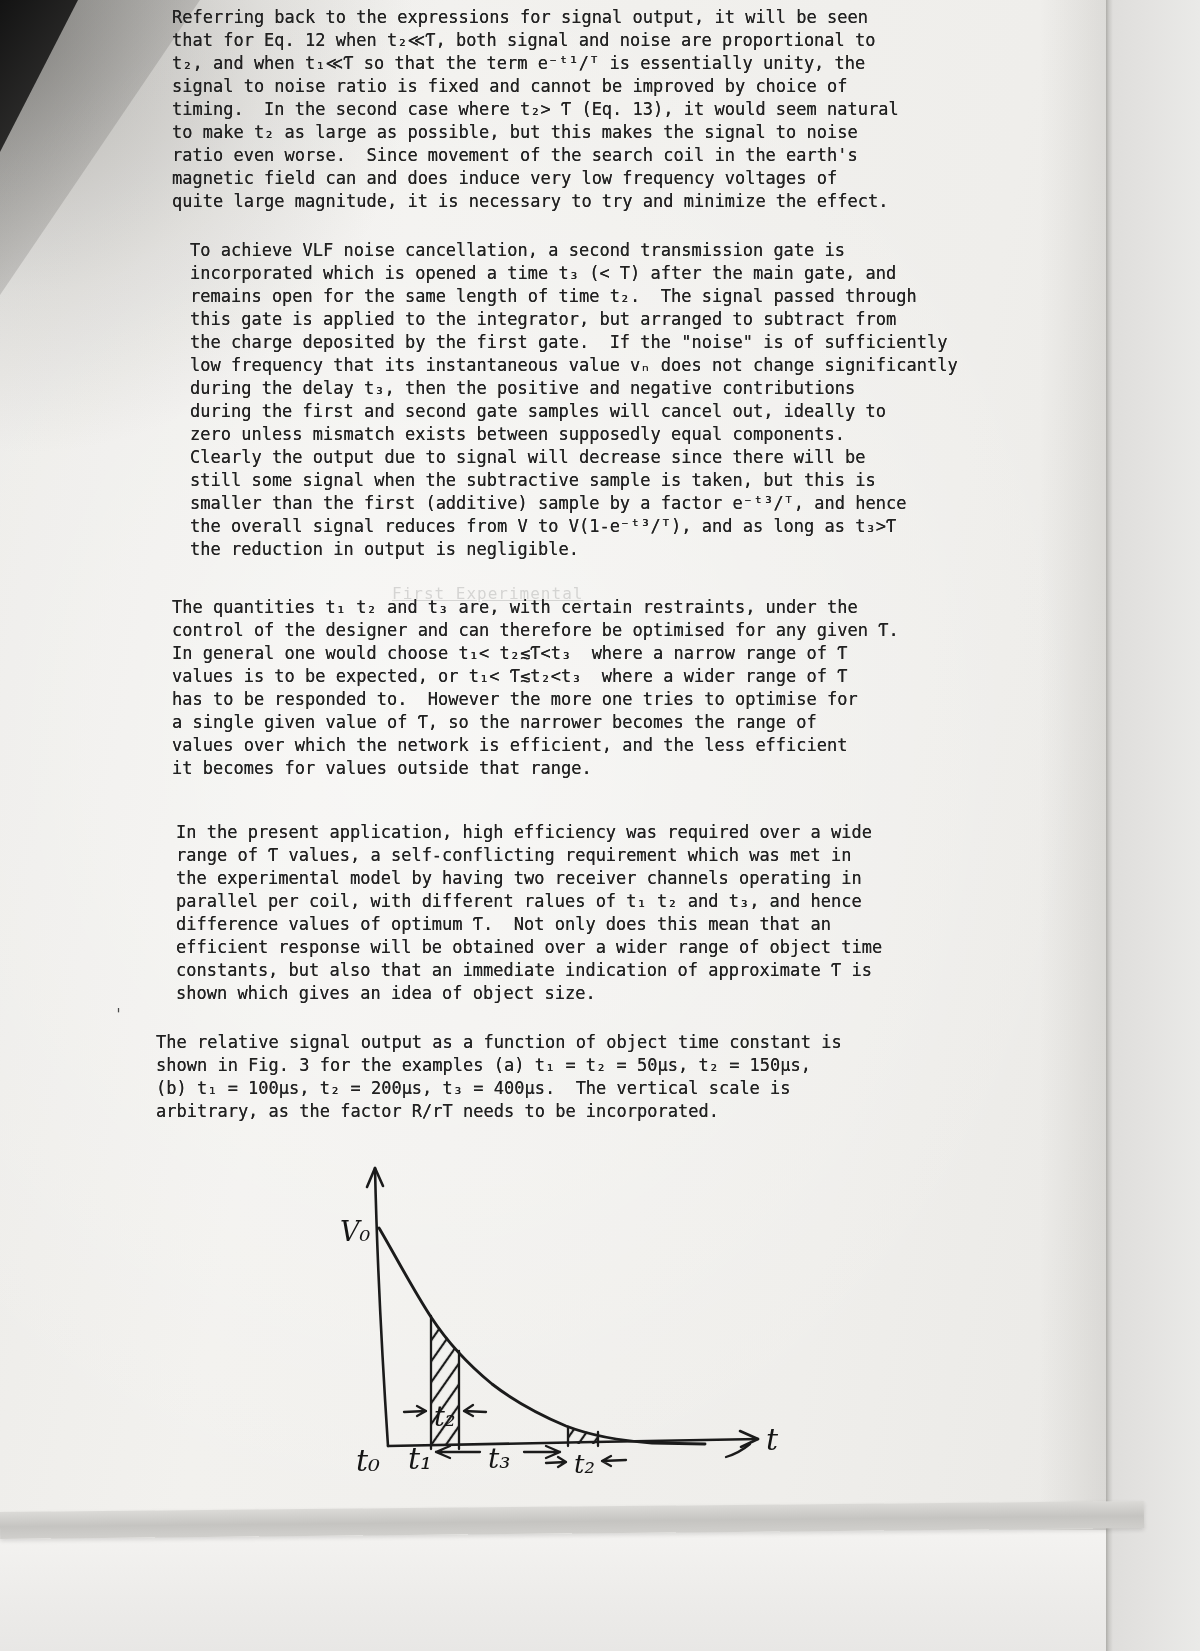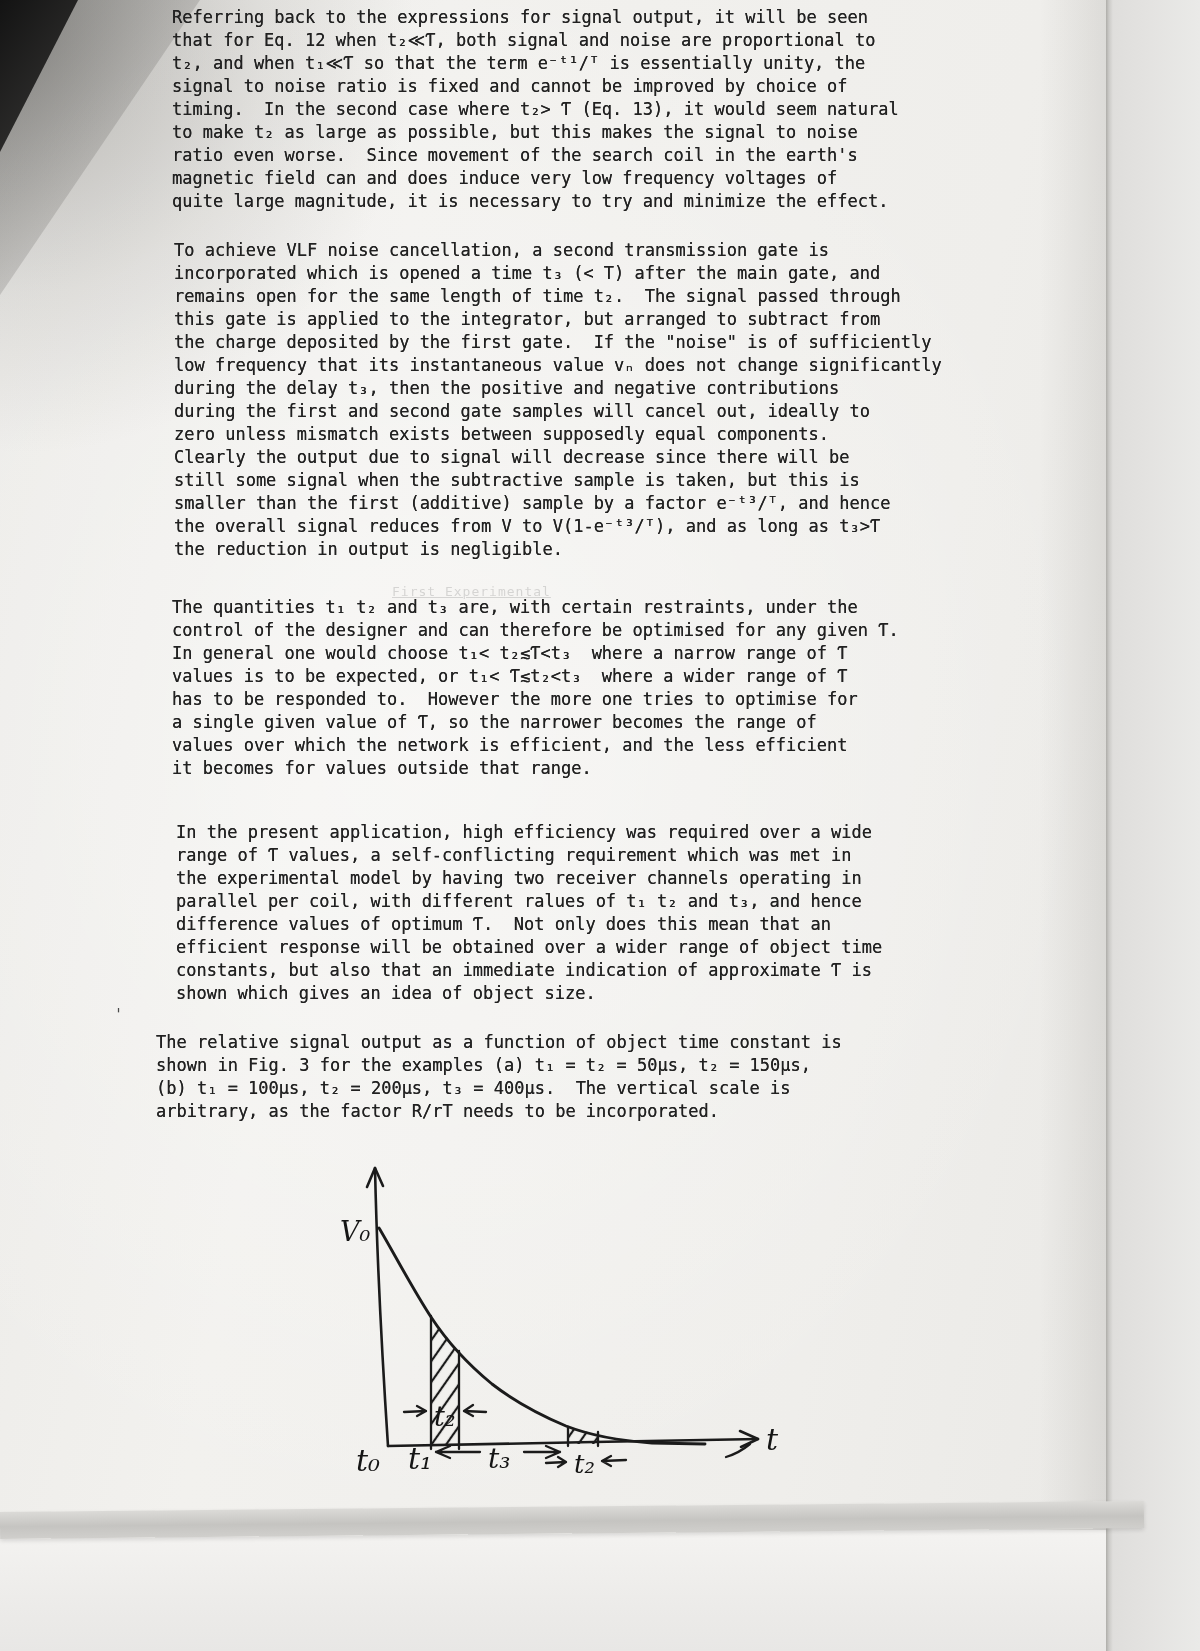--- a/index.html
+++ b/index.html
@@ -30,21 +30,21 @@
     background:linear-gradient(to bottom,#dbdad7,#c5c4c1 55%,#d0cfcc);
     box-shadow:0 2px 4px rgba(0,0,0,0.12);}
   
   .para{
     position:absolute;white-space:pre;color:#212121;
     font-size:17px;line-height:23px;
     text-shadow:0 0 0.6px rgba(25,25,25,0.85);
   }
   .ghost{
     position:absolute;left:392px;top:584px;white-space:pre;
-    font-size:13px;letter-spacing:1px;color:rgba(80,80,78,0.20);
+    font-size:16px;letter-spacing:1px;color:rgba(80,80,78,0.20);
     text-decoration:underline;filter:blur(0.5px);
   }
   .margin-mark{position:absolute;left:114px;top:1006px;font-size:15px;color:#4a4a4a;}
   
   .fig{position:absolute;left:320px;top:1140px;}
   .fig-stroke{fill:none;stroke:#1b1b1b;stroke-width:2.6;stroke-linecap:round;stroke-linejoin:round;}
   .fig-curve{fill:none;stroke:#1b1b1b;stroke-width:2.9;stroke-linecap:round;}
   .fig-thin{fill:none;stroke:#1b1b1b;stroke-width:2.3;stroke-linecap:round;}
   .fig-label{font-family:"DejaVu Serif","DejaVu Sans",serif;font-style:italic;fill:#151515;}
 </style>
@@ -66,21 +66,21 @@
 
   <div class="para" style="left:172px;top:6px">Referring back to the expressions for signal output, it will be seen
 that for Eq. 12 when t₂≪Ƭ, both signal and noise are proportional to
 t₂, and when t₁≪Ƭ so that the term e⁻ᵗ¹/ᵀ is essentially unity, the
 signal to noise ratio is fixed and cannot be improved by choice of
 timing.  In the second case where t₂&gt; Ƭ (Eq. 13), it would seem natural
 to make t₂ as large as possible, but this makes the signal to noise
 ratio even worse.  Since movement of the search coil in the earth's
 magnetic field can and does induce very low frequency voltages of
 quite large magnitude, it is necessary to try and minimize the effect.</div>
-  <div class="para" style="left:174px;top:239px">To achieve VLF noise cancellation, a second transmission gate is
+  <div class="para" style="left:190px;top:239px">To achieve VLF noise cancellation, a second transmission gate is
 incorporated which is opened a time t₃ (&lt; T) after the main gate, and
 remains open for the same length of time t₂.  The signal passed through
 this gate is applied to the integrator, but arranged to subtract from
 the charge deposited by the first gate.  If the "noise" is of sufficiently
 low frequency that its instantaneous value vₙ does not change significantly
 during the delay t₃, then the positive and negative contributions
 during the first and second gate samples will cancel out, ideally to
 zero unless mismatch exists between supposedly equal components.
 Clearly the output due to signal will decrease since there will be
 still some signal when the subtractive sample is taken, but this is

